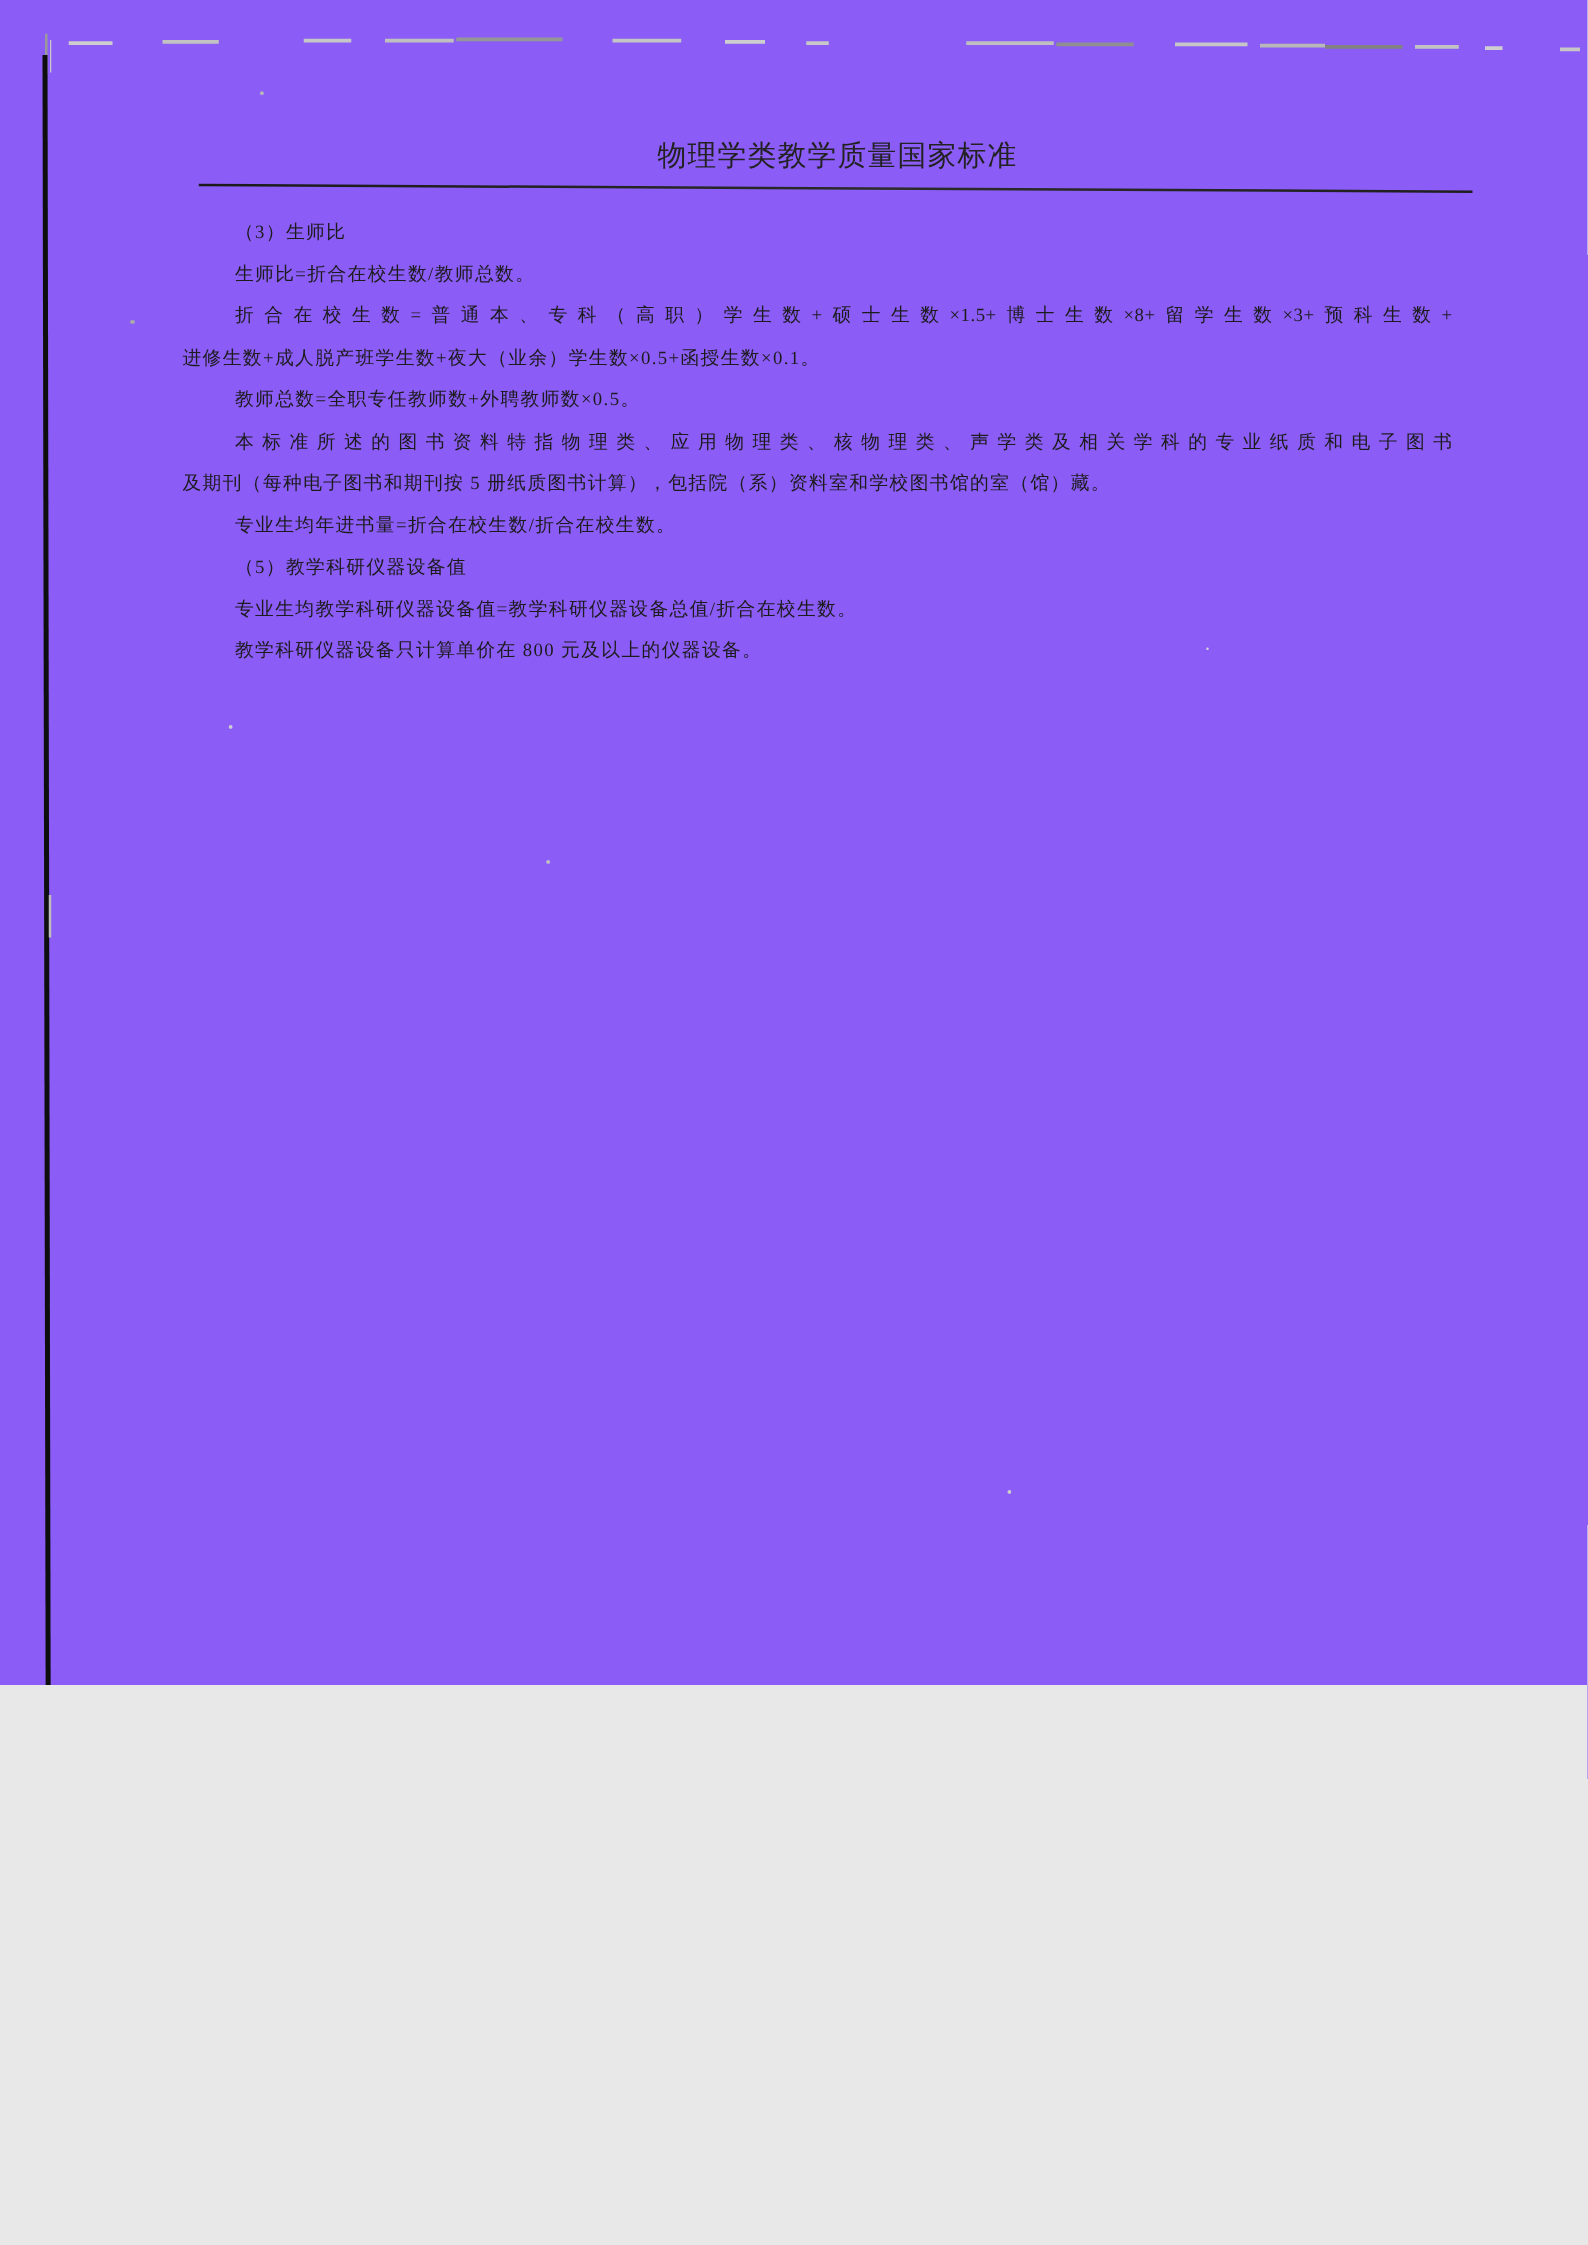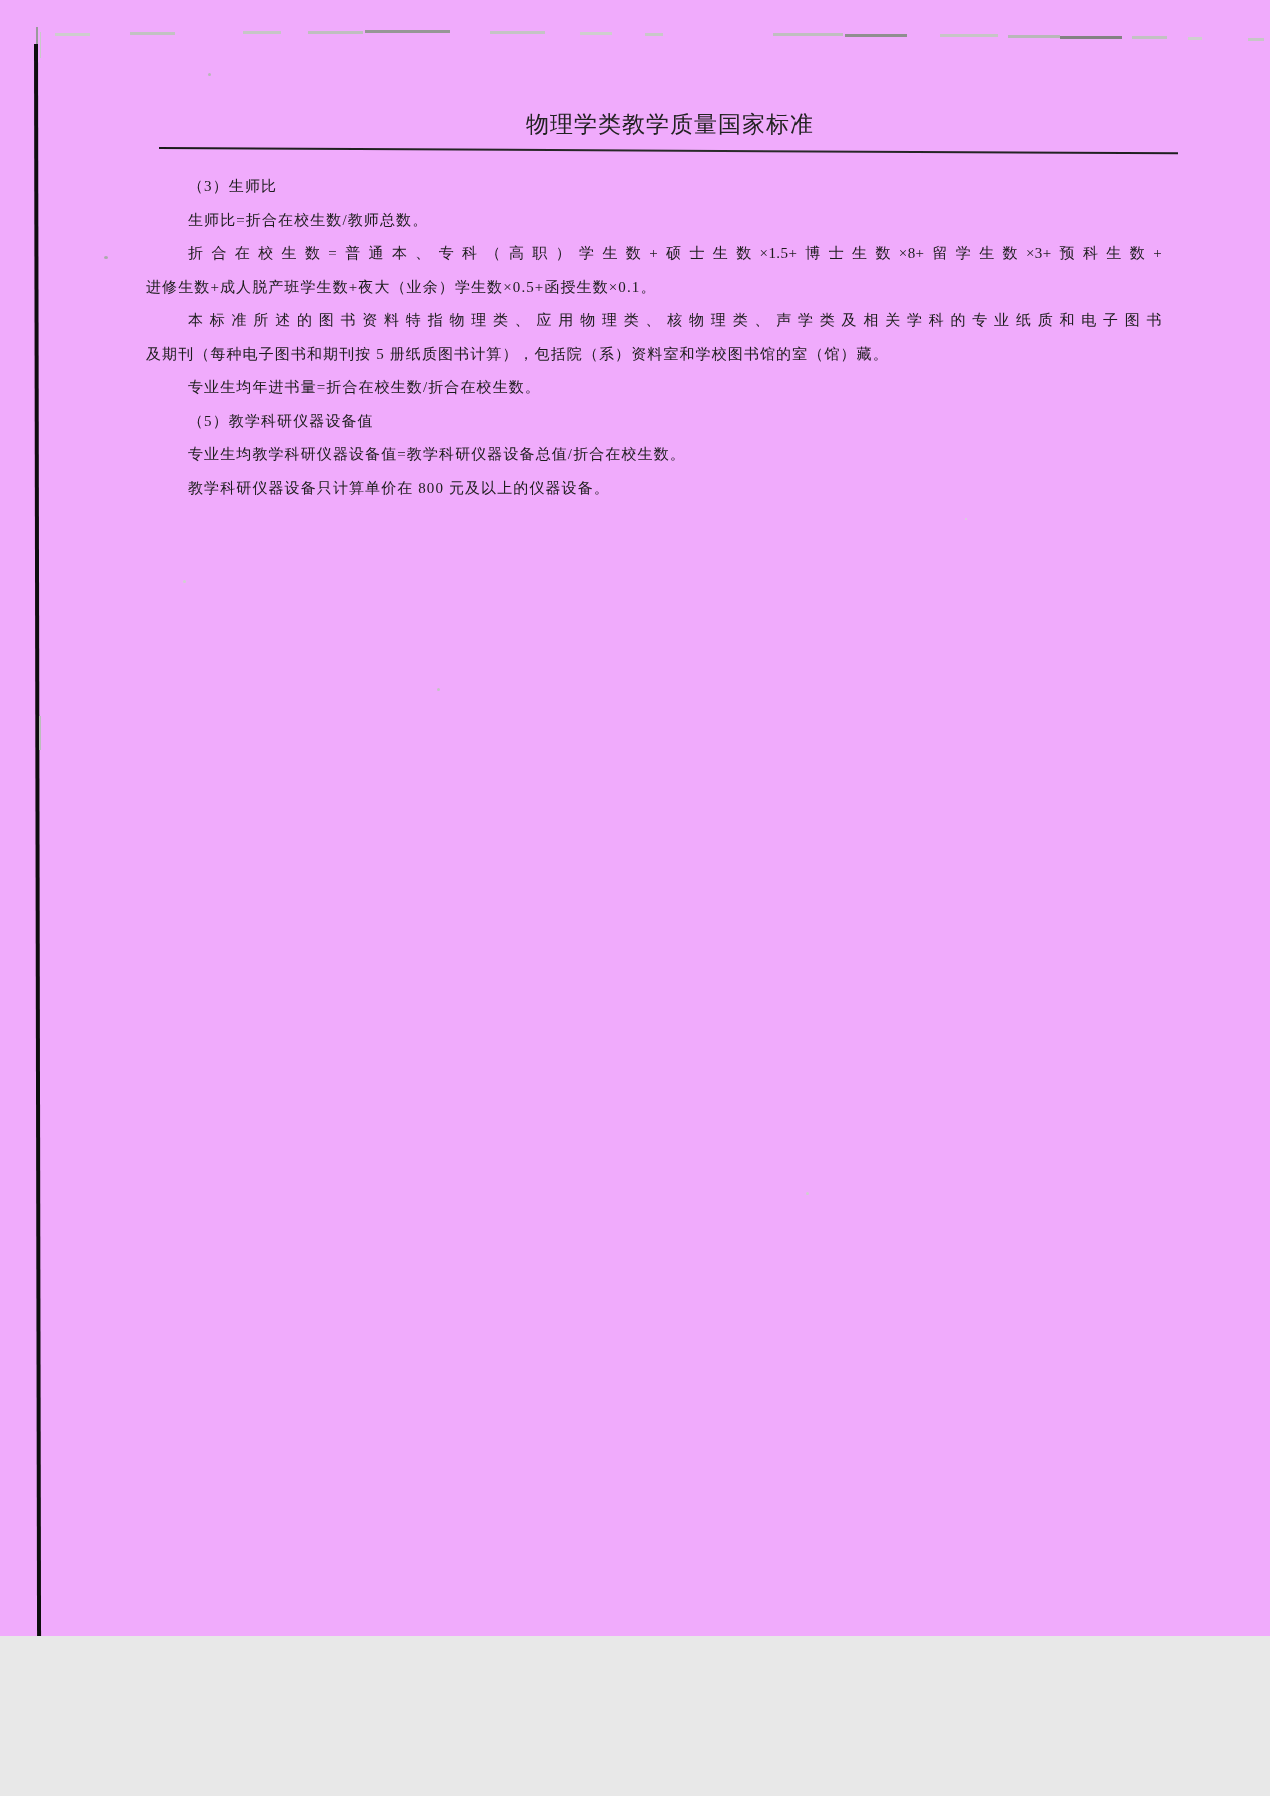--- a/index.html
+++ b/index.html
@@ -1,19 +1,19 @@
 <!DOCTYPE html>
 <html><head>
 <meta charset="utf-8">
 <style>
   html,body{margin:0;padding:0;background:#e8e8e8;}
   .page{
     position:relative;
-    width:1270px;height:1636px;
-    background:#f0abfc;
+    width:1270px;height:1348px;
+    background:#8b5cf6;
     overflow:hidden;
     font-family:"Liberation Serif","DejaVu Serif",serif;
     color:#1c1c1c;
   }
 
   
   .scan-left-line{
     position:absolute;left:34px;top:44px;width:4px;height:1694px;
     background:#0e0e0e;transform:rotate(-0.11deg);transform-origin:top left;
   }
@@ -94,20 +94,21 @@
   <div class="scan-left-ghost-b"></div>
 
   <div class="header-title">物理学类教学质量国家标准</div>
   <div class="header-rule"></div>
 
   <div class="doc">
     <div class="line indent">（3）生师比</div>
     <div class="line indent">生师比=折合在校生数/教师总数。</div>
     <div class="line indent fill">折合在校生数=普通本、专科（高职）学生数+硕士生数×1.5+博士生数×8+留学生数×3+预科生数+</div>
     <div class="line">进修生数+成人脱产班学生数+夜大（业余）学生数×0.5+函授生数×0.1。</div>
+    <div class="line indent">教师总数=全职专任教师数+外聘教师数×0.5。</div>
     <div class="line indent fill">本标准所述的图书资料特指物理类、应用物理类、核物理类、声学类及相关学科的专业纸质和电子图书</div>
     <div class="line">及期刊（每种电子图书和期刊按 5 册纸质图书计算），包括院（系）资料室和学校图书馆的室（馆）藏。</div>
     <div class="line indent">专业生均年进书量=折合在校生数/折合在校生数。</div>
     <div class="line indent">（5）教学科研仪器设备值</div>
     <div class="line indent">专业生均教学科研仪器设备值=教学科研仪器设备总值/折合在校生数。</div>
     <div class="line indent">教学科研仪器设备只计算单价在 800 元及以上的仪器设备。</div>
   </div>
 
   <div class="footer">
     <span class="pgdash">—</span><span class="pgnum">129</span><span class="pgdash">—</span>

